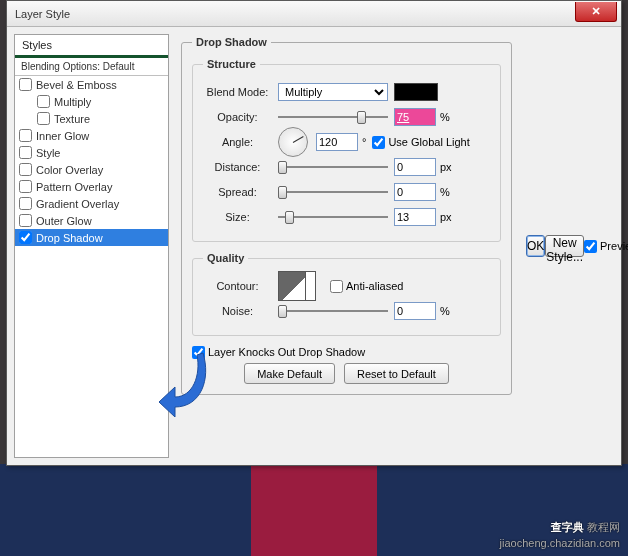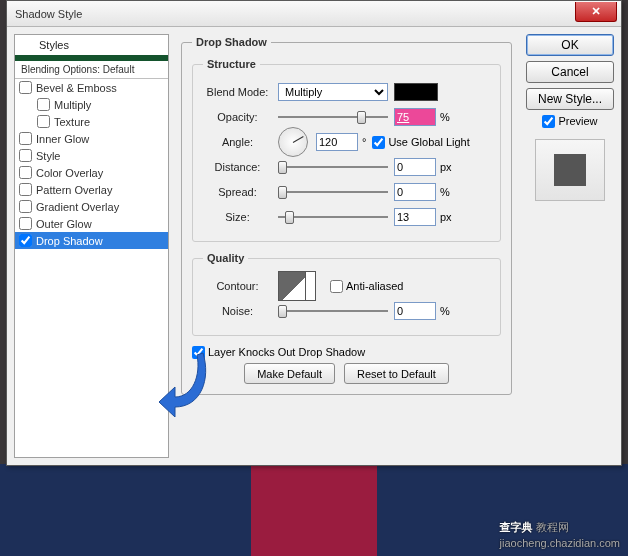--- a/index.html
+++ b/index.html
@@ -4,30 +4,30 @@
 <style>
 *{box-sizing:border-box;margin:0;padding:0;font-family:"Segoe UI",Tahoma,sans-serif;font-size:11px;}
 body{background:#3a3638;width:628px;height:556px;position:relative;overflow:hidden;}
 .bgstripe{position:absolute;bottom:0;left:0;right:0;height:92px;display:flex;}
 .bgstripe div{flex:1;}
 .s1{background:#1d2f58;}
 .s2{background:#1d2f58;}
 .s3{background:#9a1c3f;}
 .s4{background:#1d2f58;}
 .s5{background:#1d2f58;}
-.watermark{position:absolute;right:8px;bottom:6px;color:#aaa;font-size:12px;line-height:1.2;text-shadow:0 0 2px #000;}
+.watermark{position:absolute;right:8px;bottom:6px;color:#aaa;font-size:12px;text-align:right;line-height:1.2;text-shadow:0 0 2px #000;}
 .watermark .big{font-size:16px;font-weight:bold;color:#fff;}
 .dialog{position:absolute;left:6px;top:0;width:616px;background:#f0f0f0;border:1px solid #5a5a5a;box-shadow:2px 2px 4px rgba(0,0,0,.3);}
 .titlebar{height:26px;background:linear-gradient(#fafafa,#e4e4e4);border-bottom:1px solid #b5b5b5;display:flex;align-items:center;padding:0 0 0 8px;color:#333;font-size:12px;}
 .titlebar .spacer{flex:1;}
 .closebtn{width:42px;height:20px;background:linear-gradient(#e57373,#c62828);border:1px solid #8b0000;border-top:none;border-radius:0 0 3px 3px;margin-top:-4px;margin-right:4px;color:#fff;display:flex;align-items:center;justify-content:center;font-size:11px;font-weight:bold;}
 .bgtitle{position:absolute;top:-2px;left:260px;font-size:24px;font-weight:bold;color:rgba(188,60,60,.7);filter:blur(1px);}
 .body{display:flex;padding:7px;height:438px;position:relative;}
 .sidebar{width:155px;border:1px solid #a0a0a0;background:#fff;}
-.shead{padding:4px 24px;border-bottom:6px solid #14532d;color:#222;}
+.shead{padding:4px 7px;border-bottom:3px solid #14532d;color:#222;}
 .bo{font-size:10px;color:#333;padding:3px 6px;border-bottom:1px solid #c0c0c0;}
 .sitem{display:flex;align-items:center;padding:2px 4px;color:#333;cursor:default;}
 .sitem.indent{padding-left:22px;}
 .sitem input{margin-right:4px;}
 .sitem.sel{background:#2f7fe0;color:#fff;}
 .arrow{position:absolute;left:150px;top:320px;width:50px;height:70px;pointer-events:none;}
 .main{flex:1;padding:2px 6px 2px 12px;position:relative;}
 fieldset{border:1px solid #aaa;border-radius:3px;padding:8px 10px 10px;margin-bottom:8px;}
 fieldset>legend{padding:0 4px;color:#333;font-weight:bold;}
 fieldset.inner{border:1px solid #ccc;margin:2px 0 10px;}
@@ -44,41 +44,41 @@
 input.txt.sel{background:#ec4899;color:#fff;text-decoration:underline;}
 .unit{margin-left:4px;}
 .dial{width:30px;height:30px;border:1px solid #888;border-radius:50%;background:radial-gradient(#fff,#ddd);position:relative;margin-right:8px;}
 .needle{position:absolute;left:50%;top:50%;width:12px;height:1px;background:#333;transform-origin:left center;transform:rotate(-30deg);}
 .chk{display:flex;align-items:flex-start;}
 .chk input{margin-right:3px;}
 .contourthumb{width:38px;height:30px;border:1px solid #555;background:linear-gradient(135deg,#666 0%,#666 49%,#fff 50%,#fff 100%);margin-right:4px;position:relative;}
 .contourthumb:after{content:"";position:absolute;right:0;top:0;bottom:0;width:10px;background:#fff;box-shadow:inset 1px 0 0 #555;}
 .centerrow{text-align:center;margin-top:4px;}
 button.std{background:linear-gradient(#fdfdfd,#e2e2e2);border:1px solid #8a8a8a;border-radius:3px;height:21px;padding:0 12px;font-size:11px;cursor:pointer;margin:0 3px;}
-.rightcol{width:96px;padding-left:8px;display:flex;flex-direction:column;gap:5px;align-items:center;}
+.rightcol{width:96px;padding-left:8px;display:flex;align-items:center;}
 button.rt{width:88px;height:22px;background:linear-gradient(#fdfdfd,#e2e2e2);border:1px solid #707070;border-radius:3px;font-size:12px;cursor:pointer;}
 button.rt.primary{border:1px solid #3a6db5;box-shadow:0 0 0 1px #8fb6e8 inset;}
 .preview{width:70px;height:62px;background:linear-gradient(#f6f6f6,#e4e4e4);border:1px solid #bbb;margin-top:6px;display:flex;align-items:center;justify-content:center;}
 .preview .sw{width:32px;height:32px;background:#555;}
 </style>
 </head>
 <body>
 
 <div class="bgstripe">
   <div class="s1"></div>
     <div class="s2"></div>
     <div class="s3"></div>
     <div class="s4"></div>
     <div class="s5"></div>
 </div>
 <div class="bgtitle">Tuesday</div>
 
 <div class="dialog">
   <div class="titlebar">
-    <span>Shadow Style</span>
+    <span>Layer Style</span>
     <span class="spacer"></span>
     <div class="closebtn">
         <span>✕</span>
       </div>
   </div>
   <div class="body">
 
     <div class="sidebar">
       <div class="shead">Styles</div>
       <div class="bo">Blending Options: Default</div>
@@ -215,21 +215,20 @@
         </div>
         <div class="centerrow">
           <button class="std">Make Default</button>
           <button class="std">Reset to Default</button>
         </div>
       </fieldset>
     </div>
 
     <div class="rightcol">
       <button class="rt primary">OK</button>
-      <button class="rt">Cancel</button>
       <button class="rt">New Style...</button>
       <label class="chk">
         <input type="checkbox" checked="" style="">
         <span>Preview</span>
       </label>
       <div class="preview">
           <div class="sw"></div>
         </div>
     </div>
 

